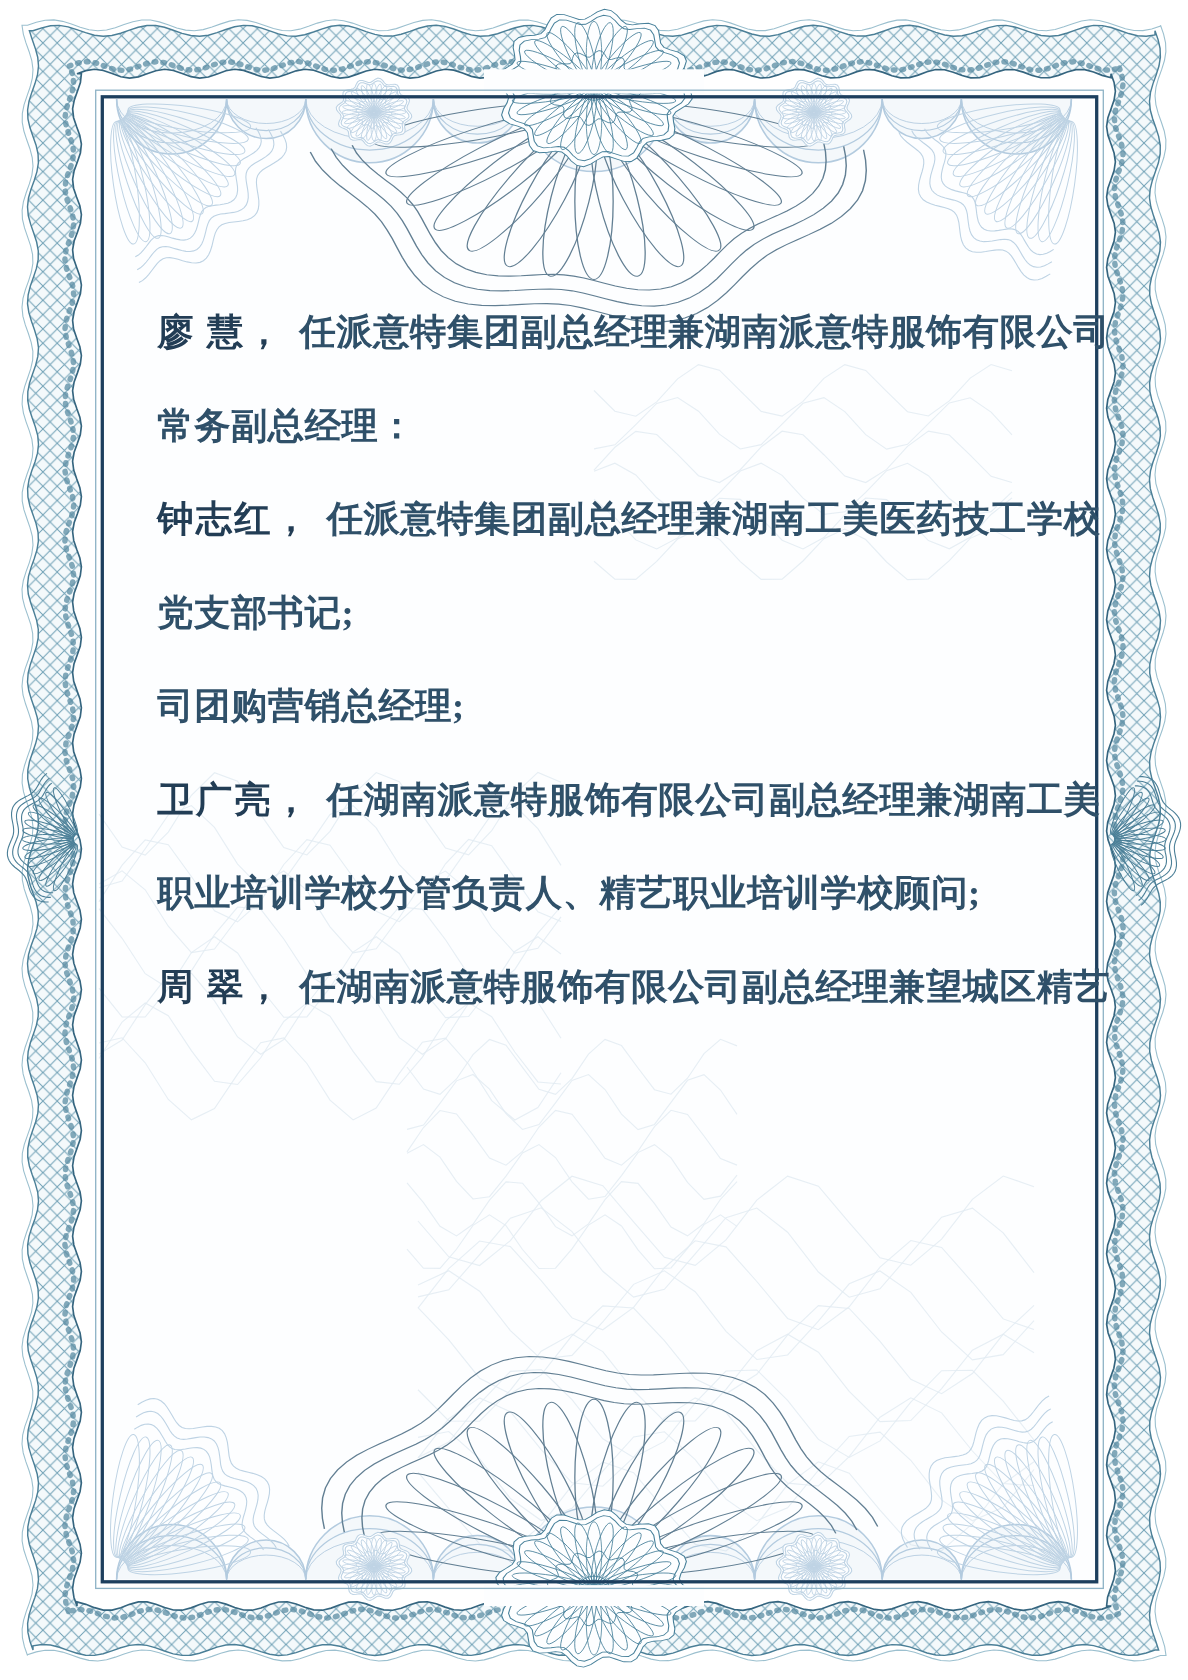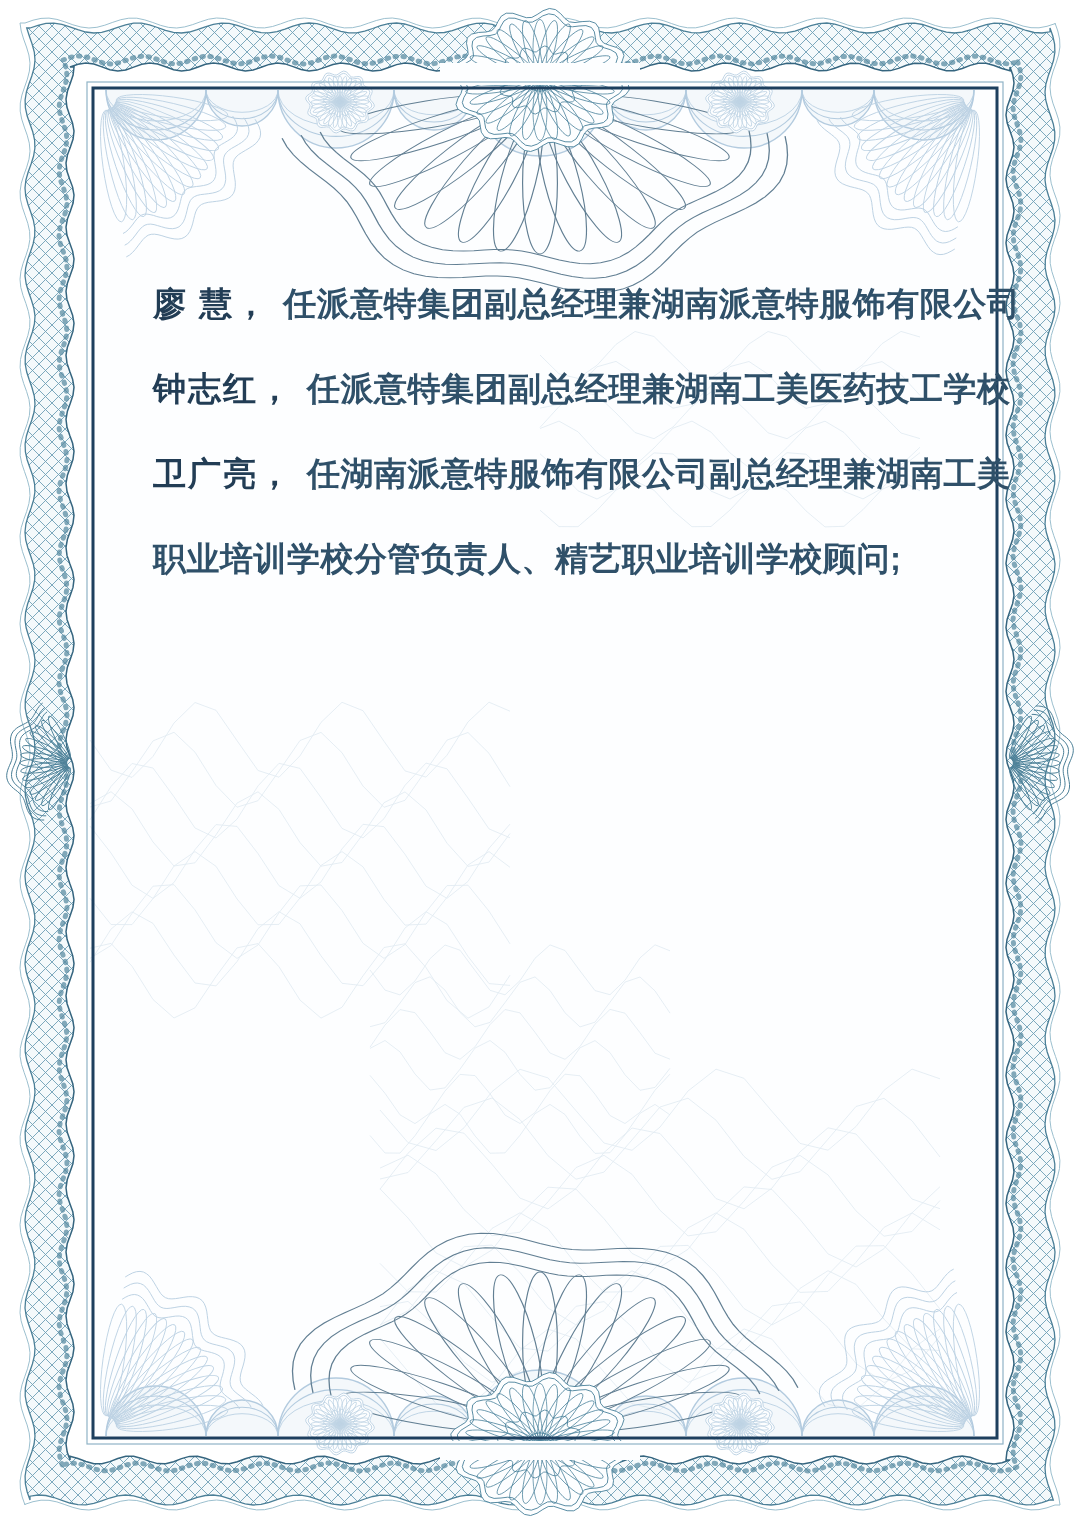--- a/index.html
+++ b/index.html
@@ -3,22 +3,23 @@
 <meta charset="utf-8">
 <style>
   html,body{margin:0;padding:0;}
   body{
     width:1080px;height:1527px;position:relative;overflow:hidden;
     background:#ffffff;
     font-family:"Liberation Sans", sans-serif;
   }
   #deco{position:absolute;left:0;top:0;}
   .content{
-    position:absolute;left:153px;top:261px;width:842px;
+    position:absolute;left:143px;top:261px;width:842px;
     color:var(--ink,#2f5069);
+    font-family:Liberation Serif, serif;
   }
   .cline{
     height:85px;line-height:85px;font-size:33px;font-weight:600;
     letter-spacing:.5px;white-space:nowrap;
   }
   .pname{
     font-weight:800;color:var(--name-ink,#223d55);
     margin-right:14px;letter-spacing:2px;
   }
   .pname:empty{margin-right:0;letter-spacing:0;}
@@ -475,16 +476,20 @@
       <circle cx="0" cy="0" r="14.0" fill="none" stroke="#47809a" stroke-width="0.9"></circle>
     </g>
     <rect x="440" y="63" width="200" height="22" fill="#fdfeff"></rect>
     <rect x="440" y="1441" width="200" height="19" fill="#fdfeff"></rect>
     <rect x="87" y="82" width="916" height="1362" fill="none" stroke="#8fb3c6" stroke-width="1.2"></rect>
     <rect x="93" y="88" width="904" height="1350" fill="none" stroke="#1d3f5e" stroke-width="3"></rect>
   </svg>
 
 <div class="content">
   <div class="cline"><span class="pname">廖 慧，</span><span>任派意特集团副总经理兼湖南派意特服饰有限公司</span></div>
+  <div class="cline"><span class="pname"></span><span>常务副总经理：</span></div>
   <div class="cline"><span class="pname">钟志红，</span><span>任派意特集团副总经理兼湖南工美医药技工学校</span></div>
+  <div class="cline"><span class="pname"></span><span>党支部书记;</span></div>
+  <div class="cline"><span class="pname"></span><span>司团购营销总经理;</span></div>
   <div class="cline"><span class="pname">卫广亮，</span><span>任湖南派意特服饰有限公司副总经理兼湖南工美</span></div>
   <div class="cline"><span class="pname"></span><span>职业培训学校分管负责人、精艺职业培训学校顾问;</span></div>
+  <div class="cline"><span class="pname">周 翠，</span><span>任湖南派意特服饰有限公司副总经理兼望城区精艺</span></div>
 </div>
 
 </body></html>

